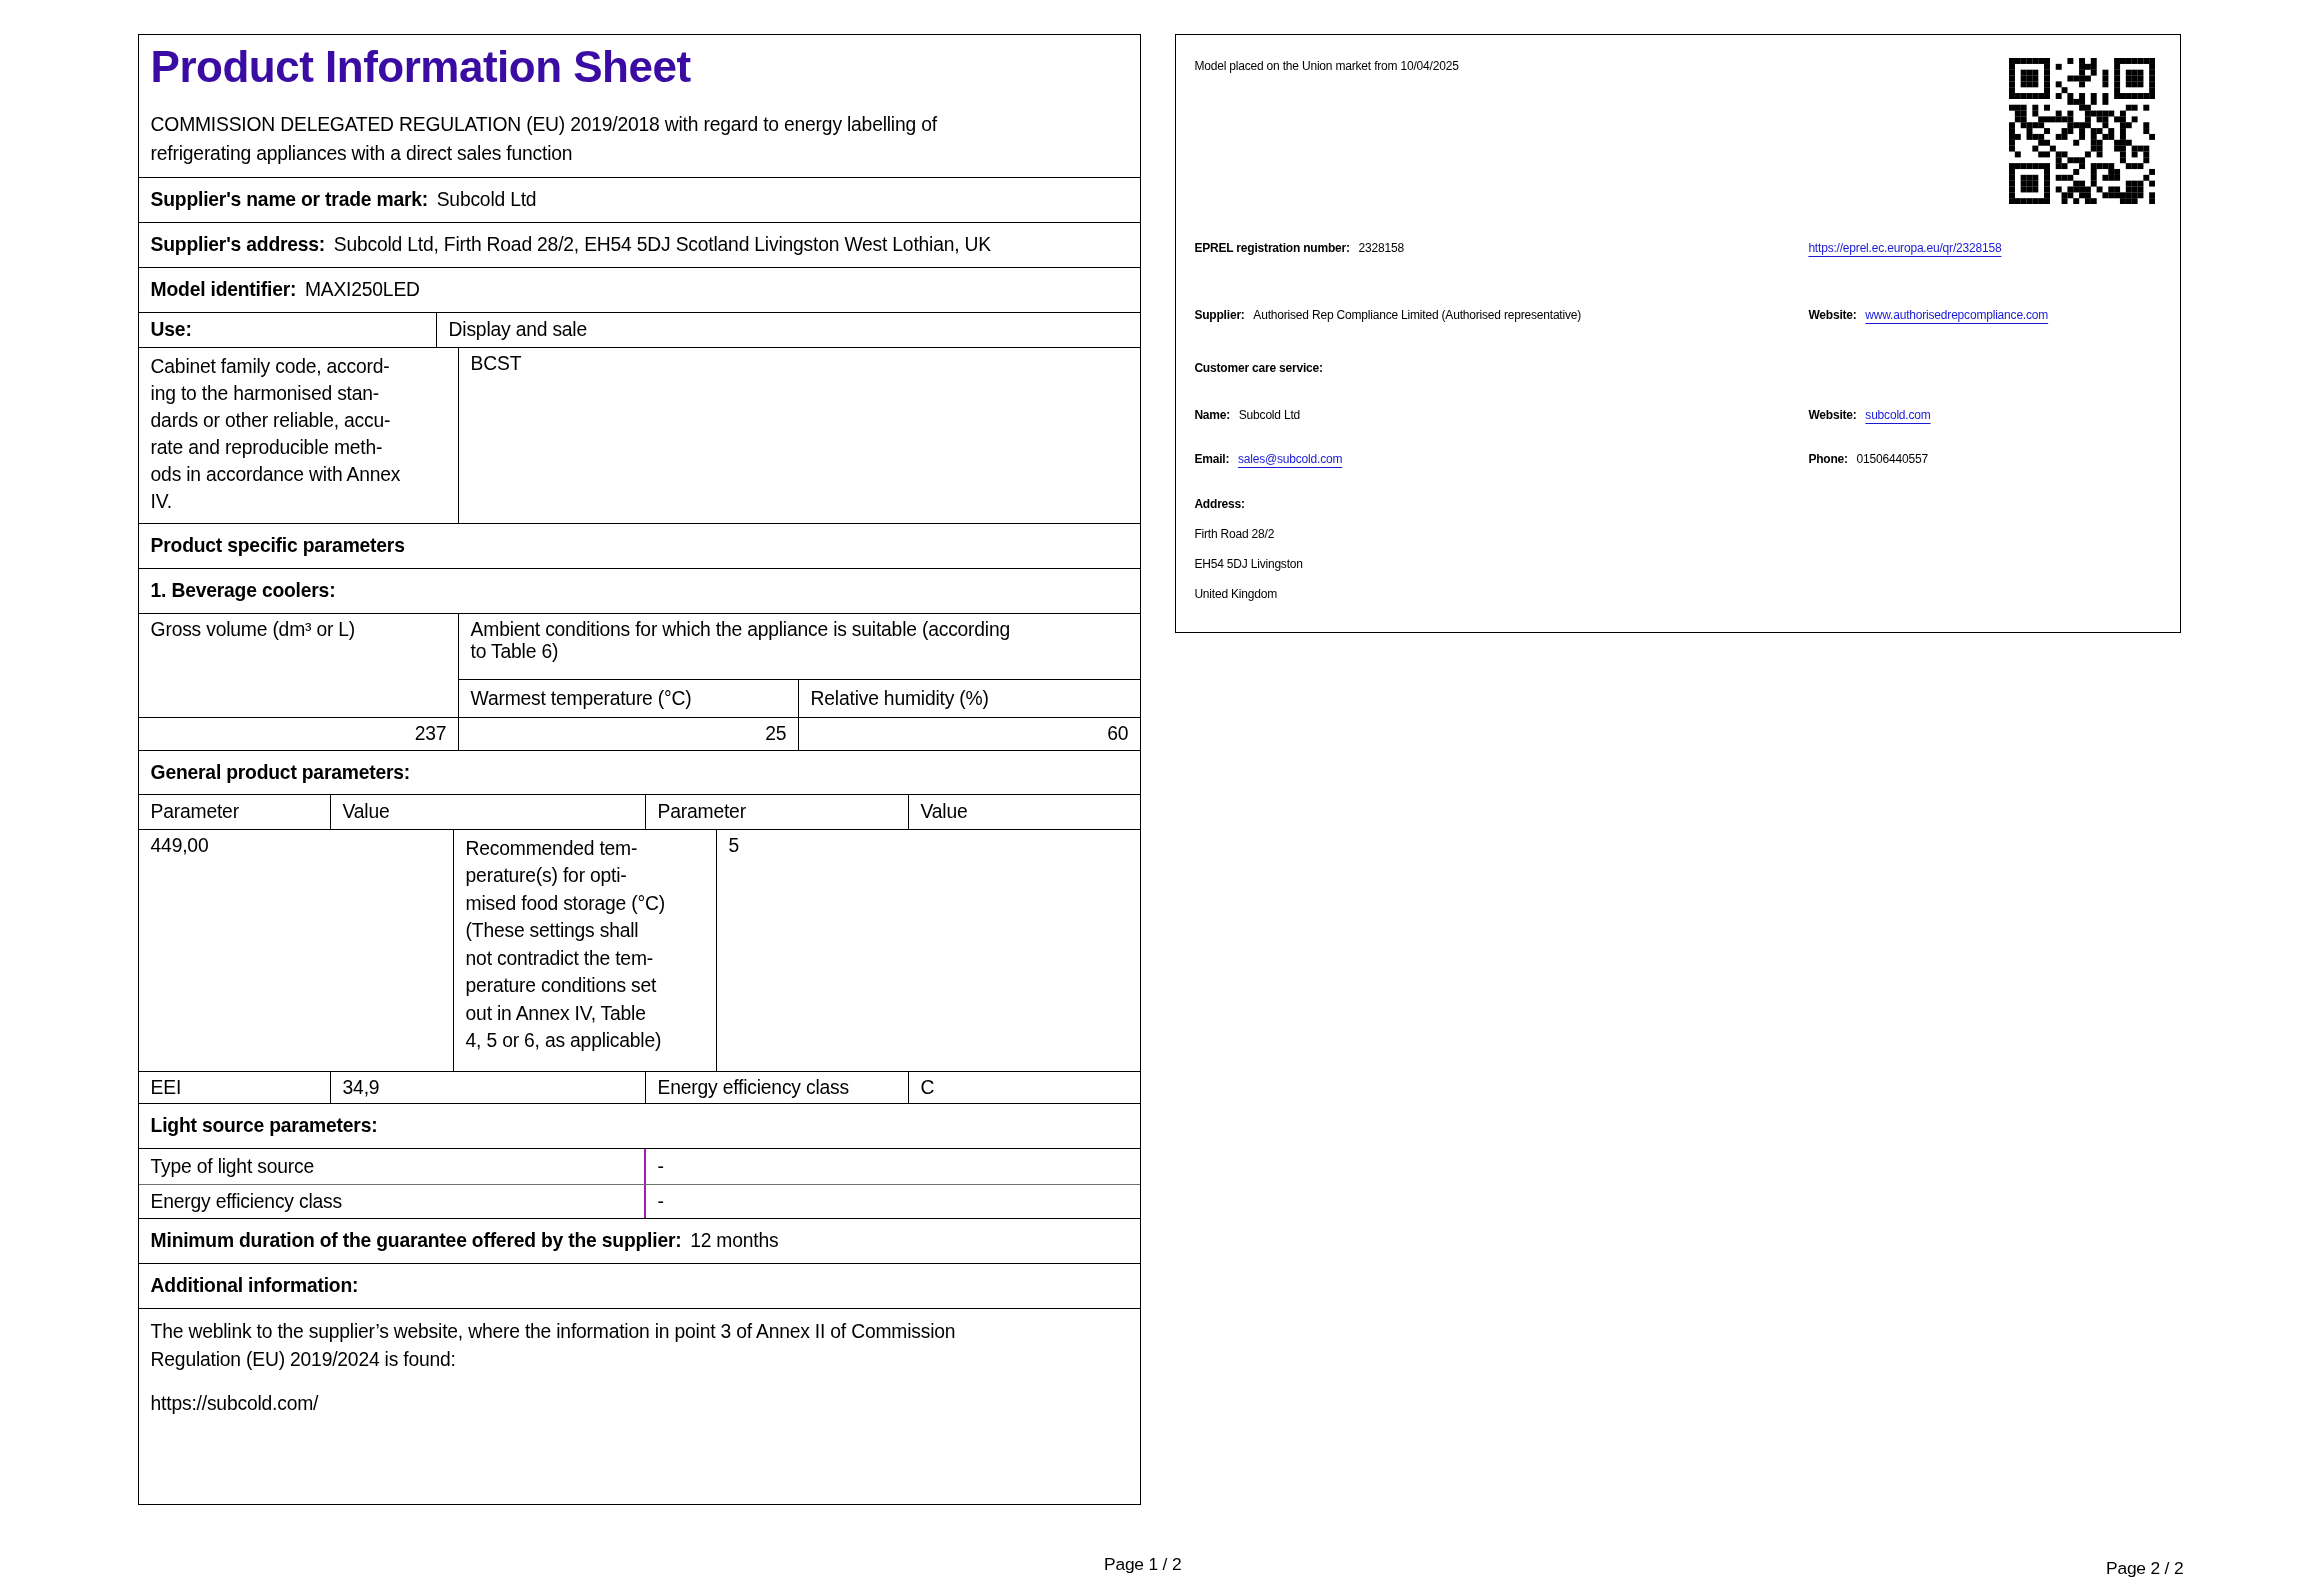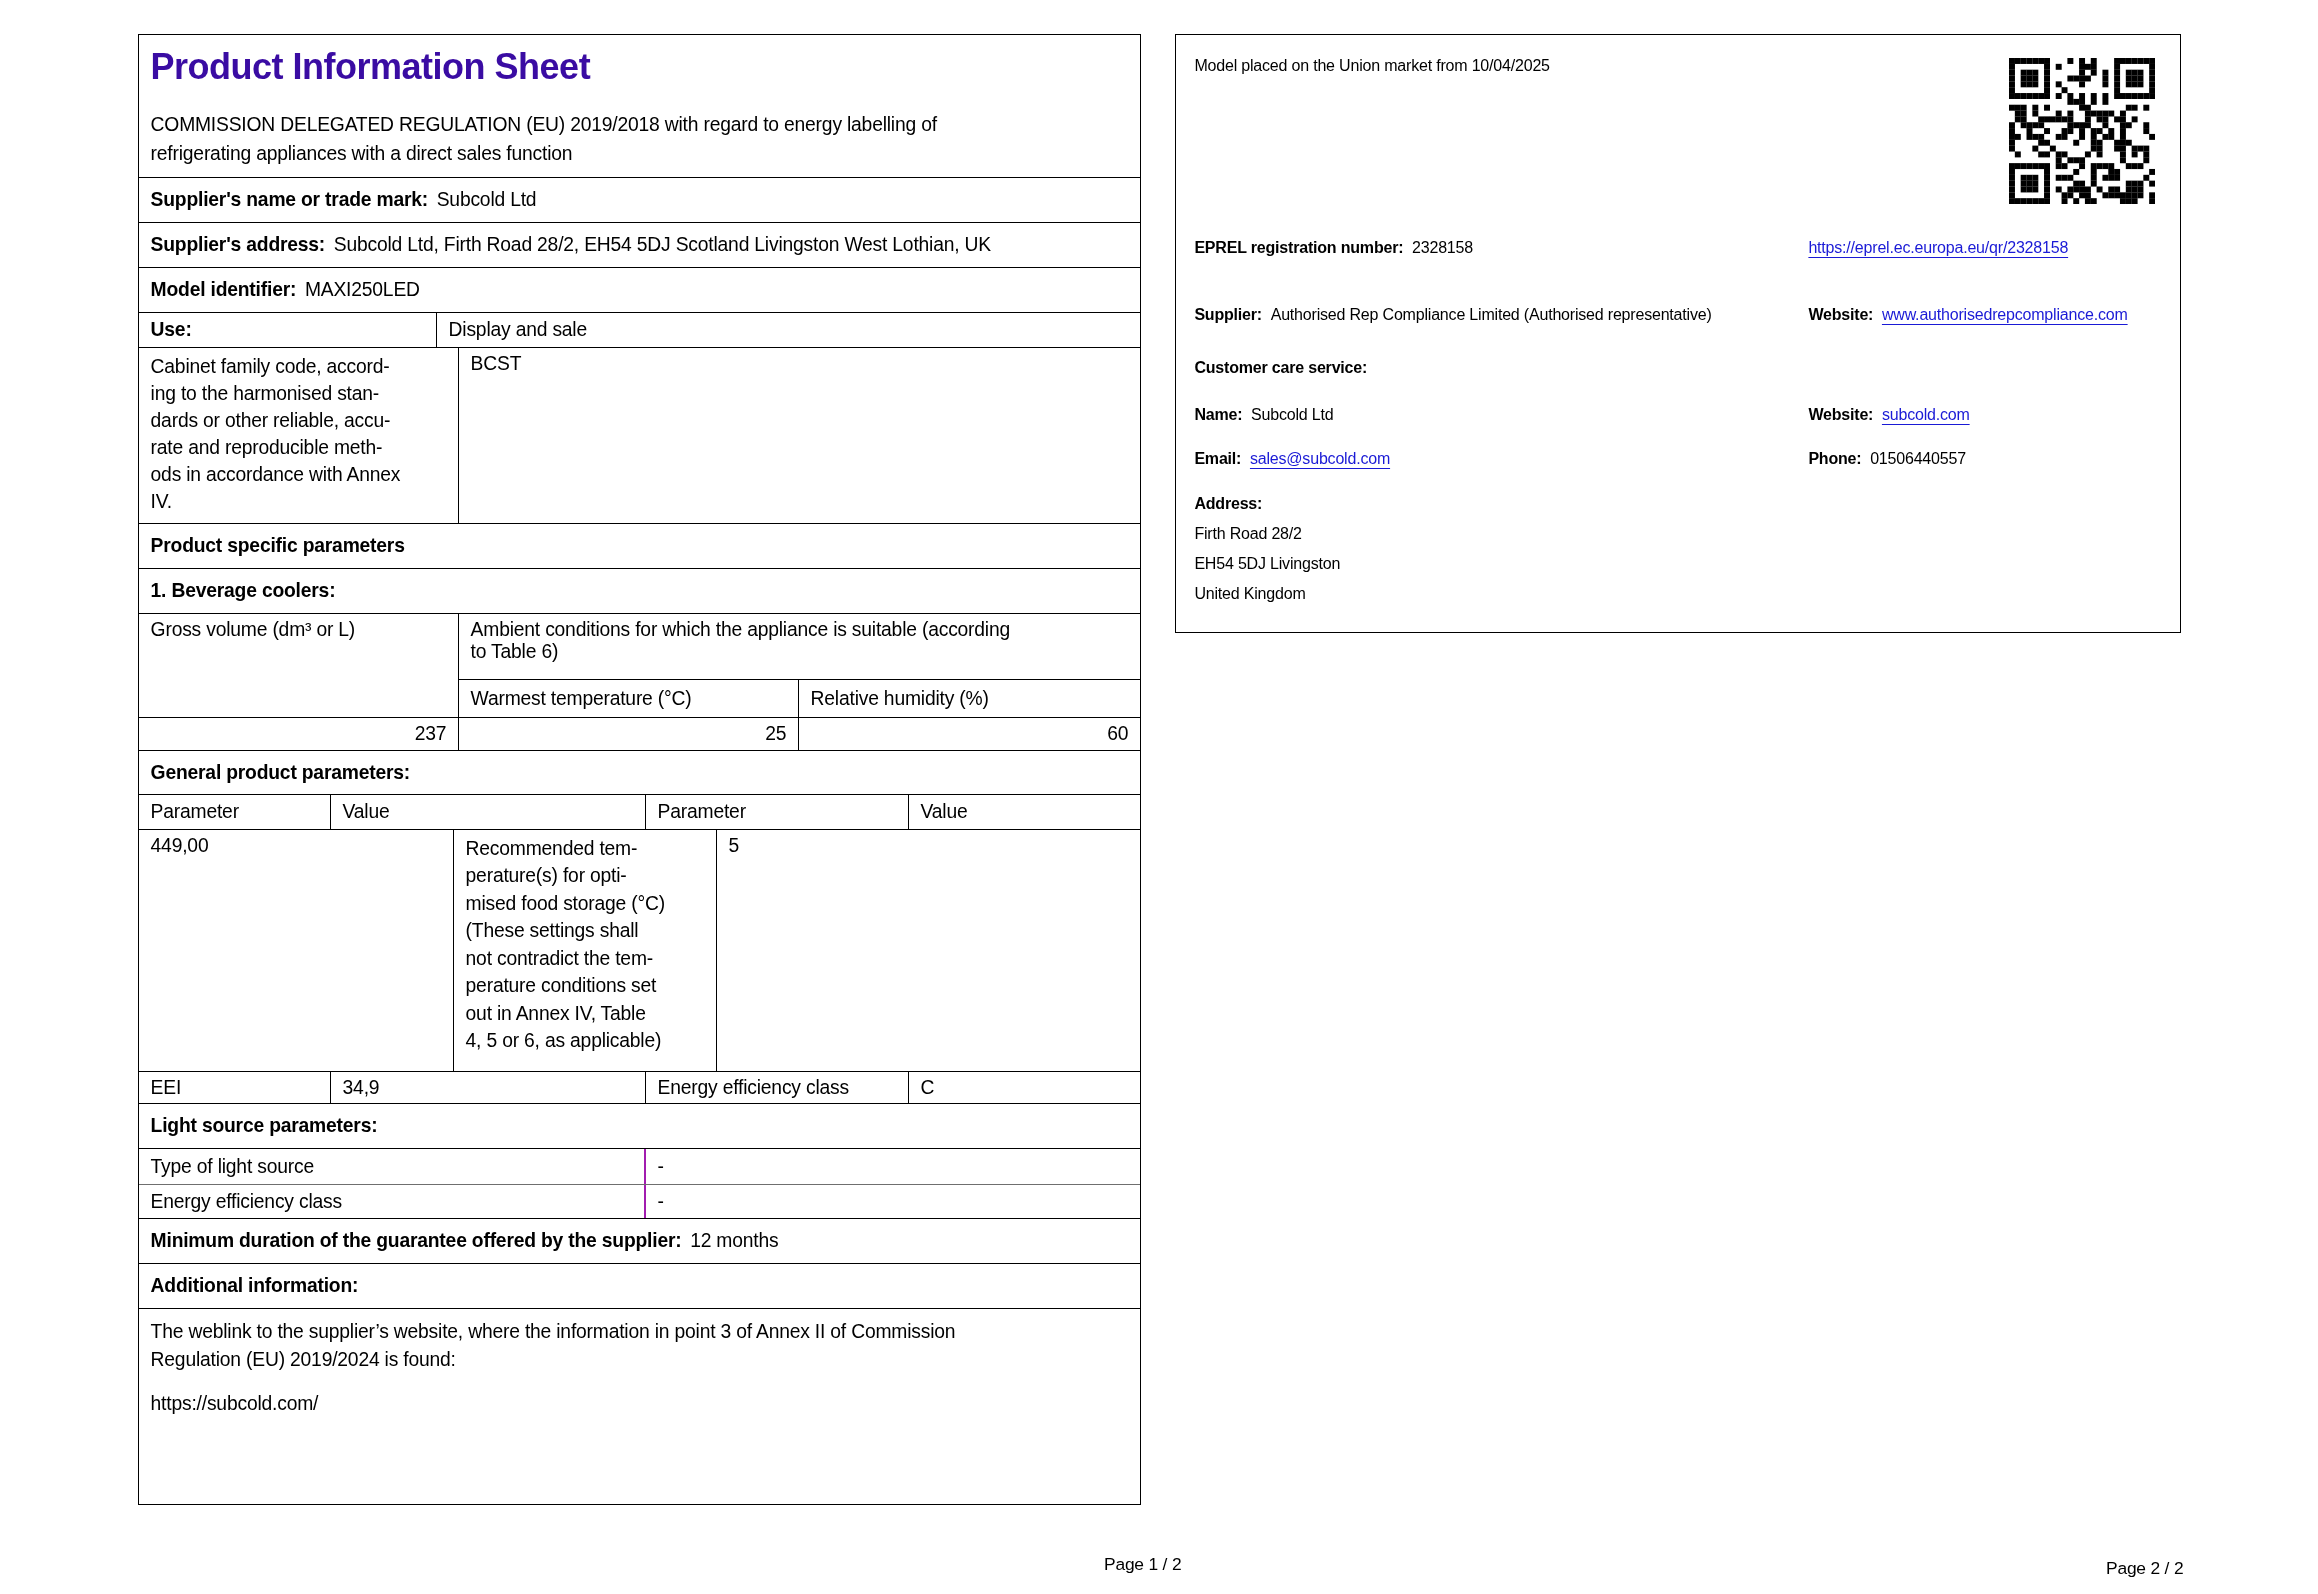--- a/index.html
+++ b/index.html
@@ -19,35 +19,35 @@
   .panel-right{left:1175px;top:34px;width:1006px;height:599px;overflow:hidden;}
 
   
   .row{box-sizing:border-box;border-top:1.9px solid var(--border);padding:4.8px 11.6px;position:relative;}
   .row.first{border-top:none;}
   .row.flexv{display:flex;align-items:center;}
   .cells{display:flex;margin:-4.8px -11.6px;height:calc(100% + 9.7px);}
   .cell{box-sizing:border-box;padding:4.8px 11.6px;}
   .vline{border-right:1.4px solid var(--border);}
   .vline-thin{border-right:2px solid #a21caf;}
-  h1{margin:0;font-size:36px;line-height:54px;color:var(--title-color);letter-spacing:-0.5px;}
+  h1{margin:0;font-size:44px;line-height:54px;color:var(--title-color);letter-spacing:-0.5px;}
   .pre{white-space:pre-line;}
   .reg{margin-top:16.4px;line-height:29px;}
   b{font-weight:bold;}
   .val{margin-left:8.7px;}
   .rt{text-align:right;}
   .small-gap{margin-top:12.6px;}
   .justify{text-align:justify;}
   .lh56{line-height:27px;}
   .lh57{line-height:27.5px;}
   .linkify{color:var(--link-color);text-decoration:underline;text-underline-offset:3.9px;overflow-wrap:anywhere;}
   .footer{position:absolute;font-size:17.4px;color:var(--ink);}
 
   
-  .rp-inner{padding:14.5px 18.4px;position:relative;height:100%;box-sizing:border-box;font-size:16px;}
+  .rp-inner{padding:14.5px 18.4px;position:relative;height:100%;box-sizing:border-box;font-size:12px;}
   .rp-inner p{margin:0;line-height:30px;}
   .two-col{display:flex;}
   .col-l{width:614px;flex:none;padding-right:9.7px;box-sizing:border-box;}
   .col-r{flex:1;min-width:0;}
   #qr{position:absolute;top:23px;right:25px;width:146px;height:146px;}
   #qr rect{fill:#000;}
 </style>
 </head>
 <body>
 

